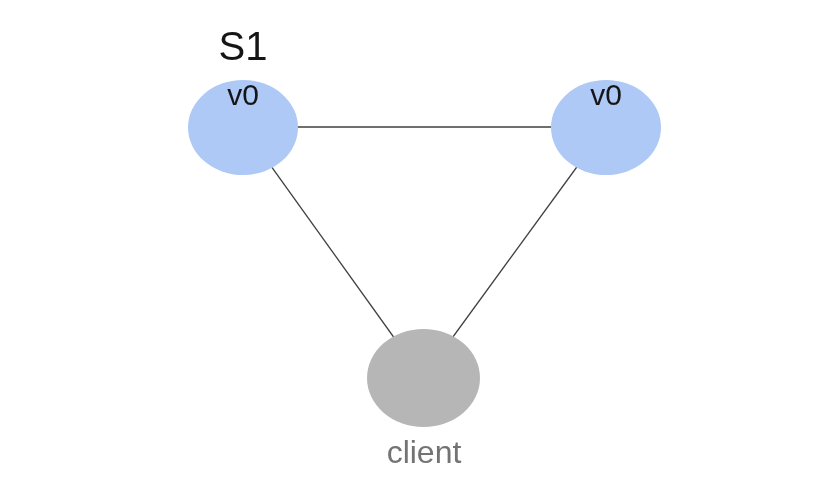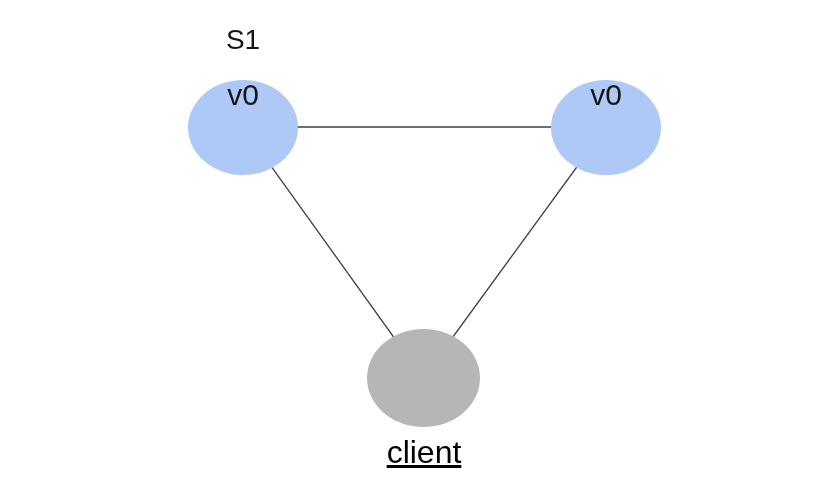--- a/index.html
+++ b/index.html
@@ -40,21 +40,21 @@
     height: 98px;
   }
   .node-label {
     font-size: 30px;
     line-height: 1;
   }
   .node-title {
     position: absolute;
     width: 110px;
     text-align: center;
-    font-size: 28px;
+    font-size: 40px;
     line-height: 1;
   }
   .ext-label {
     position: absolute;
     width: 140px;
     text-align: center;
     font-size: 32px;
     line-height: 1;
   }
 </style>
@@ -75,15 +75,15 @@
   <div class="node server" style="left: 188px; top: 80px; background: rgb(174, 201, 246);">
     <span class="node-label" style="color:#151515;">v0</span>
   </div>
 
   <div class="node server" style="left: 551px; top: 80px; background: rgb(174, 201, 246);">
     <span class="node-label" style="color:#151515;">v0</span>
   </div>
 
   <div class="node client" style="left: 367px; top: 329px; background: rgb(182, 182, 182);"></div>
 
-  <div class="ext-label" style="left:354px; top:436px; color:#000000;text-decoration:underline;">client</div>
+  <div class="ext-label" style="left:354px; top:436px; color:#737373;">client</div>
 
 </div>
 
 </body></html>

